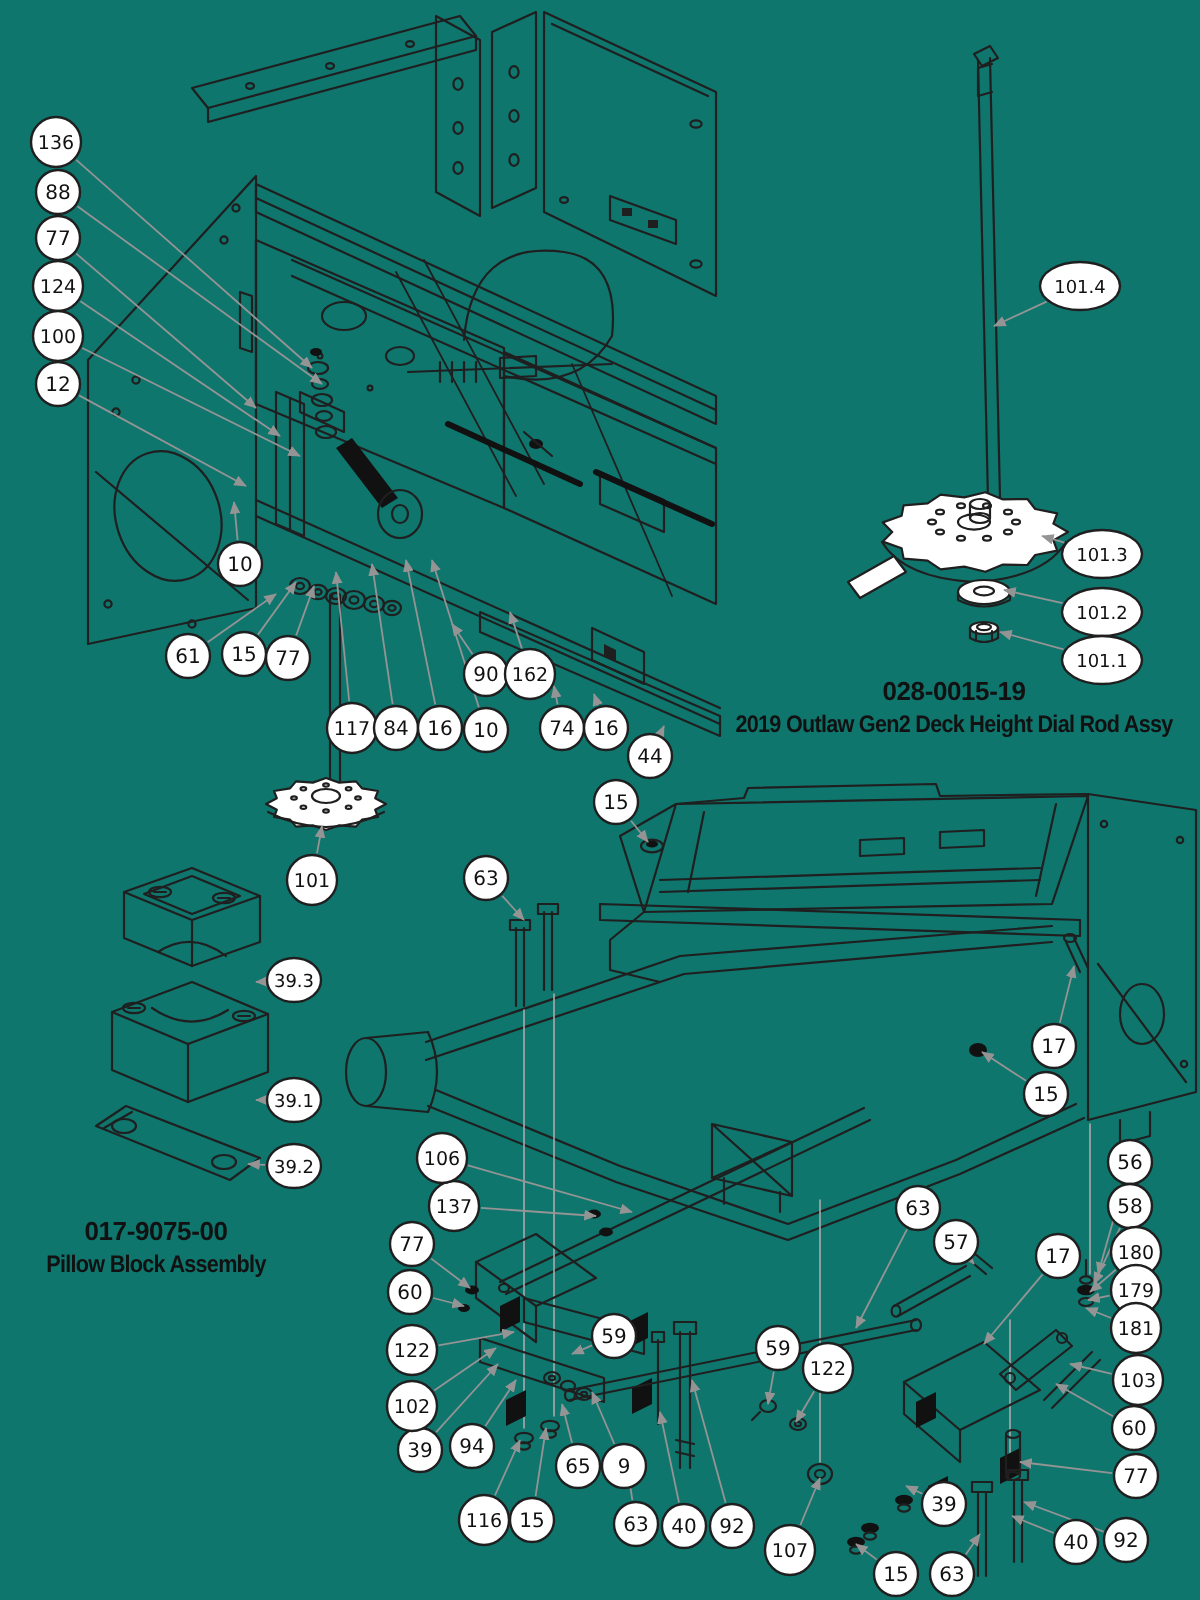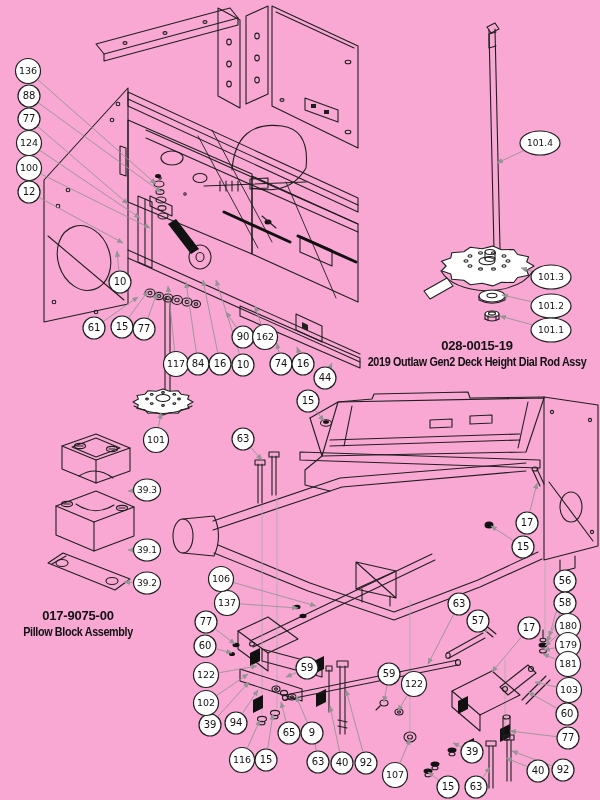--- a/index.html
+++ b/index.html
@@ -1,16 +1,16 @@
 <!DOCTYPE html>
 <html><head>
 <meta charset="utf-8">
 <style>
   html,body{margin:0;padding:0;background:#fff;}
-  .page{position:relative;width:600px;height:800px;background:#f9a8d4;overflow:hidden;
+  .page{position:relative;width:600px;height:800px;background:#0f766e;overflow:hidden;
         font-family:"DejaVu Sans",sans-serif;}
   svg{position:absolute;left:0;top:0;}
   .caption{position:absolute;text-align:center;color:#111;
            font-family:"Liberation Sans",sans-serif;font-weight:bold;}
   .caption .pn{font-size:13px;letter-spacing:-0.2px;line-height:17px;}
   .caption .ttl{font-size:12px;letter-spacing:-0.4px;line-height:16px;
                 transform:scaleX(0.9);transform-origin:center;white-space:nowrap;}
   .balloon-text{font-family:"DejaVu Sans",sans-serif;fill:#111;}
 </style>
 </head>

